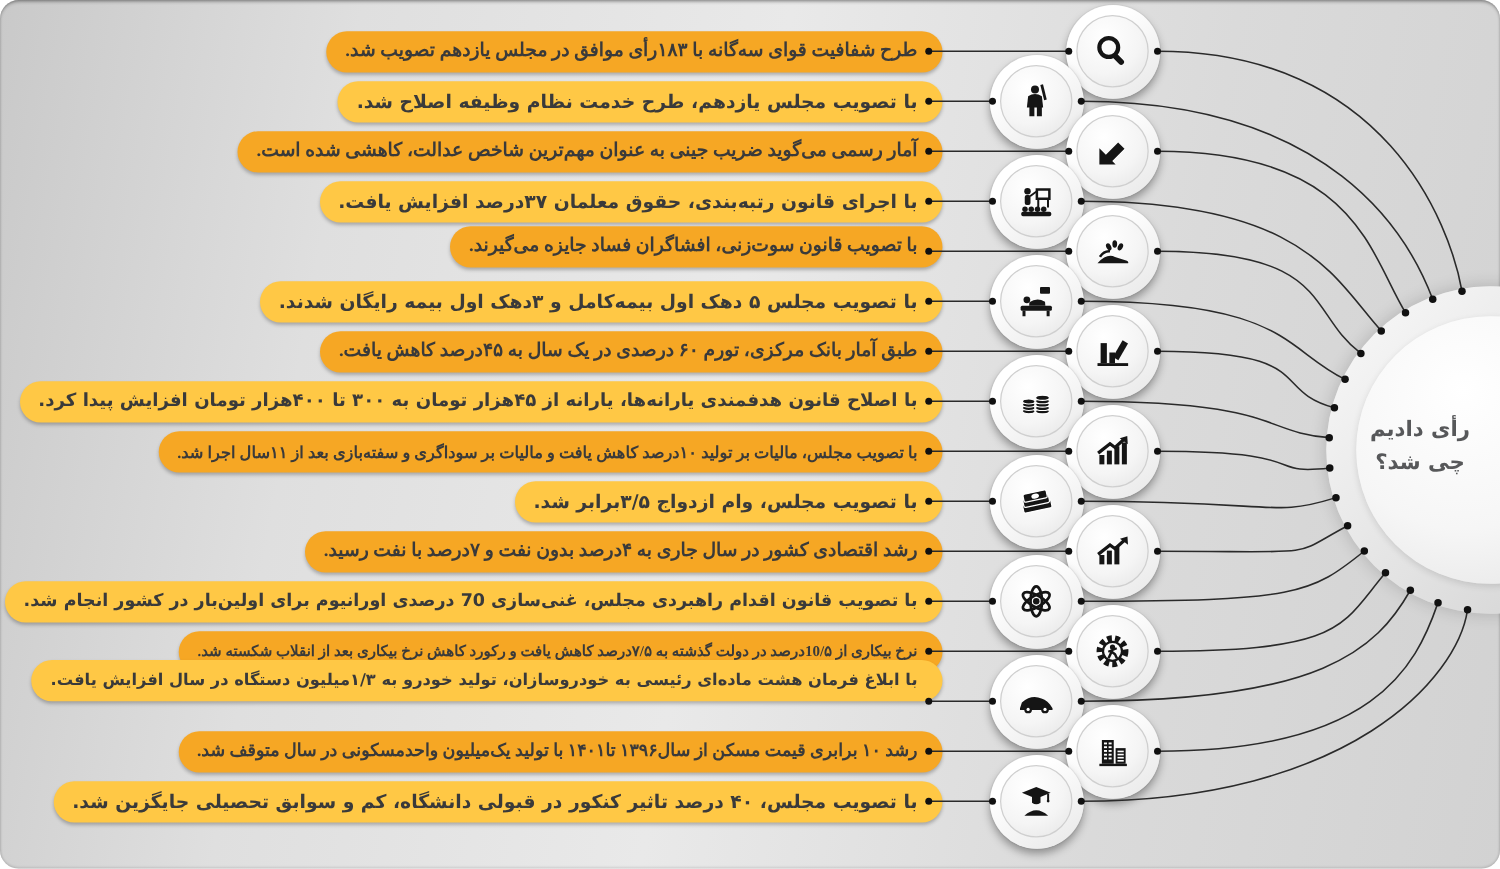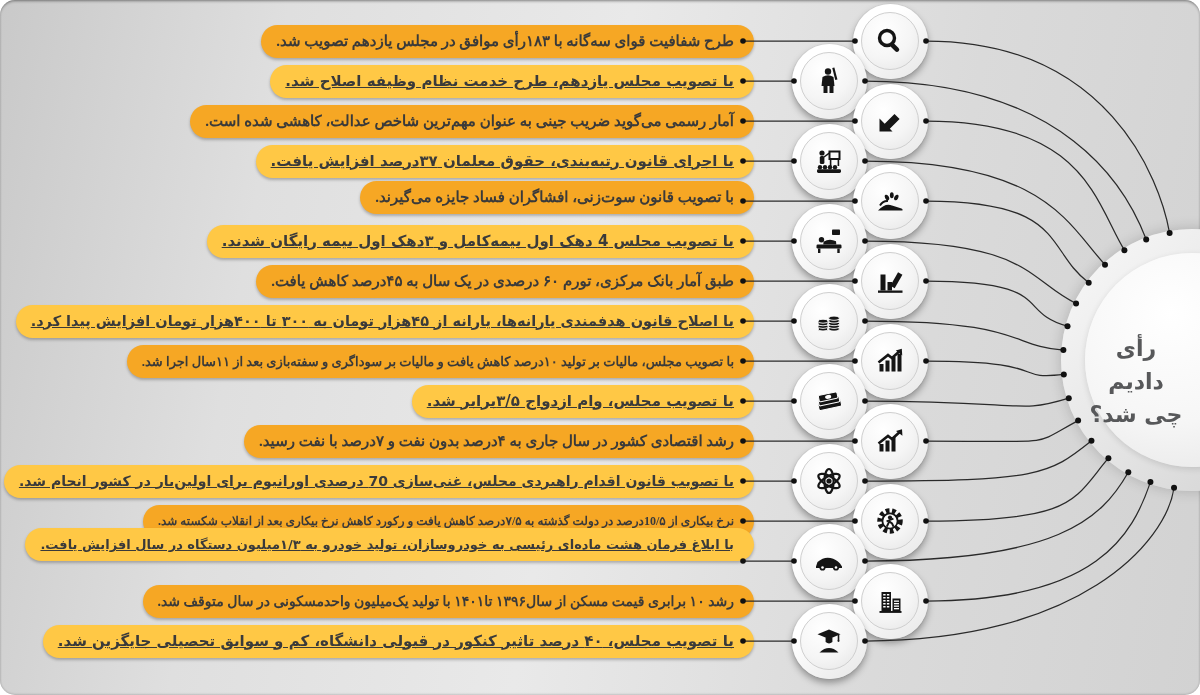--- a/index.html
+++ b/index.html
@@ -20,21 +20,21 @@
     padding:0 20px 0 15px;
     direction:rtl;
     white-space:nowrap;
     max-width:716px;
     overflow:hidden;
     font-size:15px;font-weight:bold;color:#3a3a3a;
     box-shadow:0 2px 3px rgba(0,0,0,.25);
     z-index:2;
   }
   .banner.orange{background:#F6A724;font-family:Liberation Serif, serif;}
-  .banner.yellow{background:#FFC845;text-decoration:underline;}
+  .banner.yellow{background:#FFC845;}
   .badge{
     position:absolute;width:75px;height:75px;border-radius:50%;
     background:linear-gradient(145deg,#ffffff 30%,#e7e7e7 100%);
     box-shadow:0 4px 7px rgba(0,0,0,.35), 0 0 0 1px rgba(0,0,0,.04);
     display:flex;align-items:center;justify-content:center;
     z-index:3;
   }
   .badge-inner{
     width:56px;height:56px;border-radius:50%;
     background:radial-gradient(circle at 38% 30%, #ffffff 0%, #f5f5f5 55%, #e4e4e4 100%);
@@ -49,21 +49,21 @@
     z-index:1;
   }
   .big-inner{
     position:absolute;left:24px;top:24px;width:214px;height:214px;border-radius:50%;
     background:radial-gradient(circle at 40% 28%, #ffffff 0%, #f6f6f6 55%, #e3e3e3 100%);
     box-shadow:0 2px 6px rgba(0,0,0,.12);
   }
   .big-title{
     position:absolute;left:1088px;top:332px;width:96px;
     direction:rtl;text-align:center;
-    font-size:22px;font-weight:bold;color:#57585a;line-height:1.5;
+    font-size:17px;font-weight:bold;color:#57585a;line-height:1.5;
     z-index:2;
   }
   #wires{position:absolute;left:0;top:0;z-index:4;pointer-events:none;}
 </style>
 </head>
 <body>
 
 <div class="card">
   <svg id="wires" width="1200" height="695">
       <line x1="743" y1="41" x2="855" y2="41" stroke="#2a2a2a" stroke-width="1.25"></line>
@@ -231,21 +231,21 @@
             <g fill="#151515">
               <path d="M4 25.5 q7.5 -8 14 -5 l9.5 3 q1.5 .6 1 2 h-24.5 z"></path>
               <path d="M6 20.5 q3 -5 8 -4.5" stroke="#151515" stroke-width="2" fill="none"></path>
               <ellipse cx="13" cy="12.5" rx="1.9" ry="3" transform="rotate(-28 13 12.5)"></ellipse>
               <ellipse cx="17.8" cy="10.2" rx="1.9" ry="3"></ellipse>
               <ellipse cx="22.3" cy="12.5" rx="1.9" ry="3" transform="rotate(28 22.3 12.5)"></ellipse>
             </g>
           </svg>
         </div>
       </div>
-      <div class="banner yellow" style="top: 224.5px;">با تصویب مجلس 4 دهک اول بیمه‌کامل و ۳دهک اول بیمه رایگان شدند.</div>
+      <div class="banner yellow" style="top: 224.5px;">با تصویب مجلس ۵ دهک اول بیمه‌کامل و ۳دهک اول بیمه رایگان شدند.</div>
       <div class="badge" style="left: 791.5px; top: 203.5px;">
         <div class="badge-inner">
           <svg width="32" height="32" viewBox="0 0 32 32">
             <g fill="#151515">
               <rect x="19" y="4.5" width="8" height="5.5" rx="0.8"></rect>
               <circle cx="8.5" cy="14.8" r="2.7"></circle>
               <path d="M10.5 16.8 q6 -4 12.5 -.5 l.3 3.2 h-13 z"></path>
               <rect x="3.5" y="19.5" width="25" height="4" rx="1.2"></rect>
               <rect x="5" y="23.5" width="2.4" height="4.5"></rect>
               <rect x="24.3" y="23.5" width="2.4" height="4.5"></rect>

